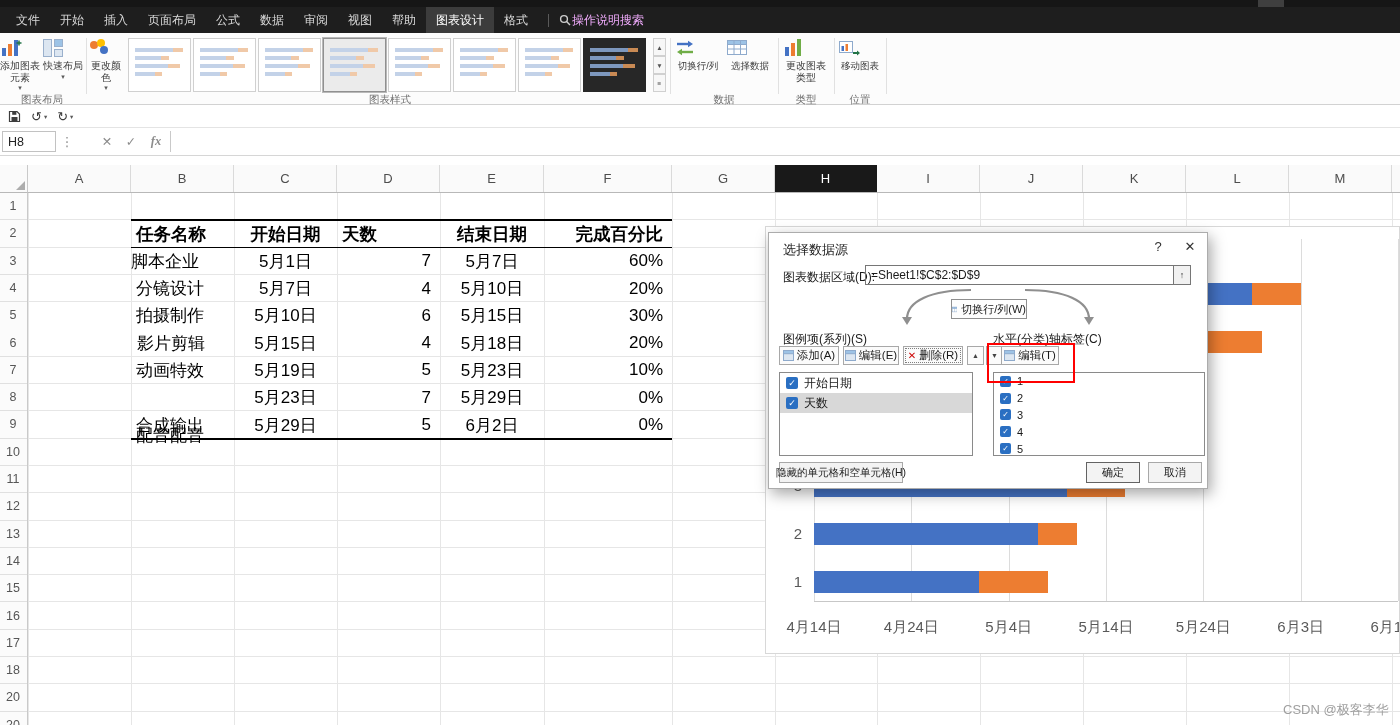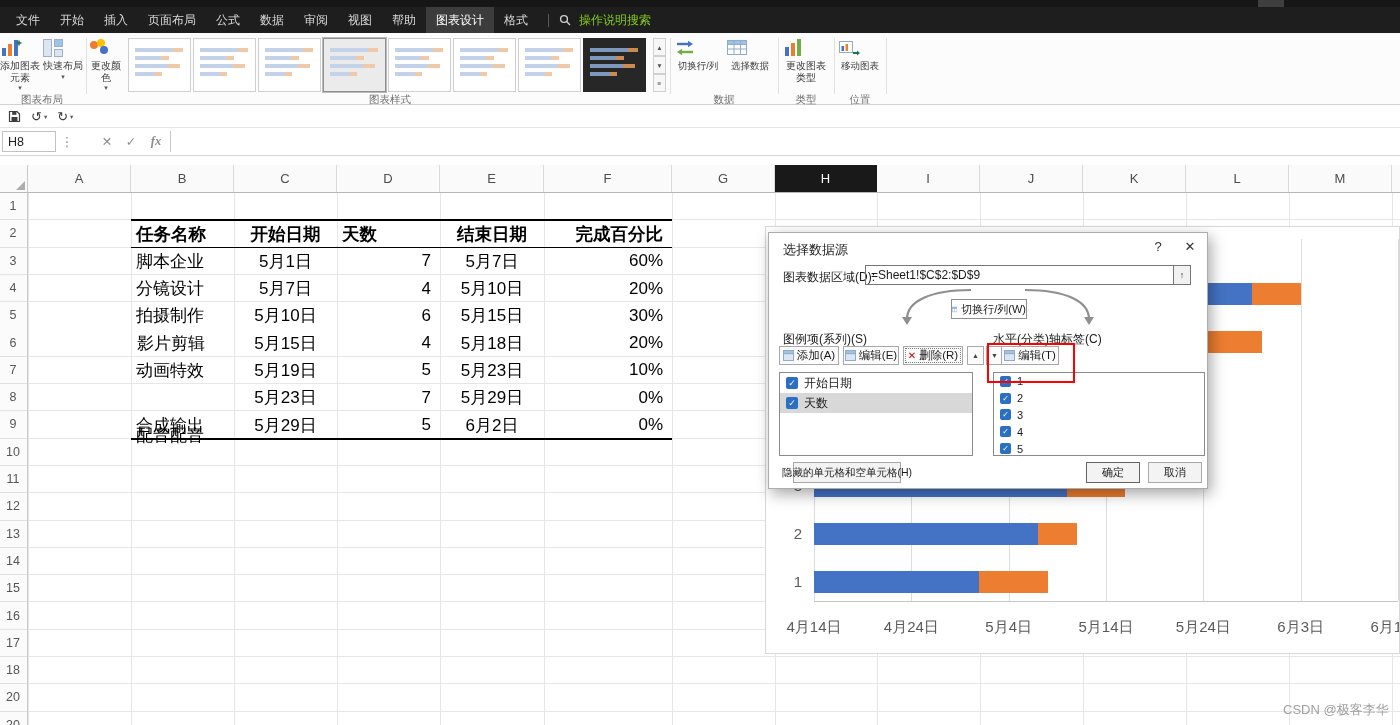--- a/index.html
+++ b/index.html
@@ -10,21 +10,21 @@
   
   .titlebar{left:0;top:0;width:1400px;height:7px;background:#161616}
   .tb-btn{left:1258px;top:0;width:26px;height:7px;background:#3f3f3f}
 
   
   .tabbar{left:0;top:7px;width:1400px;height:26px;background:#1e1e1e;display:flex;align-items:center;padding-left:6px;box-sizing:border-box}
   .tabs-holder{display:flex;height:100%;align-items:stretch}
   .tab{color:#d8d8d8;font-size:12px;padding:0 10px;display:flex;align-items:center;cursor:default}
   .tab.sel{background:#3c3c3c;color:#fff}
   .tab-divider{width:1px;height:13px;background:#5a5a5a;margin:0 10px}
-  .tellme{display:flex;align-items:center;gap:8px;color:#84cc16;font-size:12px}
+  .tellme{display:flex;align-items:center;gap:1px;color:#f0abfc;font-size:12px}
 
   
   .ribbon{left:0;top:33px;width:1400px;height:72px;background:#fcfcfc;border-bottom:1px solid #d2d2d2;box-sizing:border-box}
   .rbtn{top:3px;height:58px;display:flex;flex-direction:column;color:#3b3b3b;font-size:10px;text-align:center;cursor:default}
   .rbtn .ic{height:24px;display:flex;align-items:center}
   .rbtn .lbl{line-height:11.5px}
   .rbtn .lbl.nw{white-space:nowrap;font-size:9.5px}
   .caret{font-size:7px;color:#5a5a5a;line-height:9px}
   .vsep{top:5px;height:56px;width:1px;background:#e1e1e1}
   .grplbl{top:60px;font-size:10.5px;color:#6f6f6f;text-align:center}
@@ -390,21 +390,21 @@
       <div class="vline" style="left: 1158px;"></div>
       <div class="vline" style="left: 1261px;"></div>
       <div class="vline" style="left: 1364px;"></div>
     </div>
   <div class="tablelayer abs">
       <div class="tcell hdr" style="left: 131px; top: 220.3px; width: 103px; height: 27.3px; justify-content: flex-start; padding-left: 5px;">任务名称</div>
       <div class="tcell hdr" style="left: 234px; top: 220.3px; width: 103px; height: 27.3px; justify-content: center;">开始日期</div>
       <div class="tcell hdr" style="left: 337px; top: 220.3px; width: 103px; height: 27.3px; justify-content: flex-start; padding-left: 5px;">天数</div>
       <div class="tcell hdr" style="left: 440px; top: 220.3px; width: 104px; height: 27.3px; justify-content: center;">结束日期</div>
       <div class="tcell hdr" style="left: 544px; top: 220.3px; width: 128px; height: 27.3px; justify-content: flex-end; padding-right: 9px;">完成百分比</div>
-      <div class="tcell" style="left: 131px; top: 247.6px; width: 103px; height: 27.3px; justify-content: flex-start; padding-left: 5px;">脚本企业</div>
+      <div class="tcell" style="left: 131px; top: 247.6px; width: 103px; height: 27.3px; justify-content: flex-start; ">脚本企业</div>
       <div class="tcell" style="left: 234px; top: 247.6px; width: 103px; height: 27.3px; justify-content: center;">5月1日</div>
       <div class="tcell" style="left: 337px; top: 247.6px; width: 103px; height: 27.3px; justify-content: flex-end; padding-right: 9px;">7</div>
       <div class="tcell" style="left: 440px; top: 247.6px; width: 104px; height: 27.3px; justify-content: center;">5月7日</div>
       <div class="tcell" style="left: 544px; top: 247.6px; width: 128px; height: 27.3px; justify-content: flex-end; padding-right: 9px;">60%</div>
       <div class="tcell" style="left: 131px; top: 274.9px; width: 103px; height: 27.3px; justify-content: flex-start; padding-left: 5px;">分镜设计</div>
       <div class="tcell" style="left: 234px; top: 274.9px; width: 103px; height: 27.3px; justify-content: center;">5月7日</div>
       <div class="tcell" style="left: 337px; top: 274.9px; width: 103px; height: 27.3px; justify-content: flex-end; padding-right: 9px;">4</div>
       <div class="tcell" style="left: 440px; top: 274.9px; width: 104px; height: 27.3px; justify-content: center;">5月10日</div>
       <div class="tcell" style="left: 544px; top: 274.9px; width: 128px; height: 27.3px; justify-content: flex-end; padding-right: 9px;">20%</div>
       <div class="tcell" style="left: 131px; top: 302.2px; width: 103px; height: 27.3px; justify-content: flex-start; padding-left: 5px;">拍摄制作</div>
@@ -559,21 +559,21 @@
         </div>
         <div class="litem" style="height: 16.8px; font-size: 11px;">
           <div class="cb" style="width: 11px; height: 11px; line-height: 11px; font-size: 8px;">✓</div>
           <span>4</span>
         </div>
         <div class="litem" style="height: 16.8px; font-size: 11px;">
           <div class="cb" style="width: 11px; height: 11px; line-height: 11px; font-size: 8px;">✓</div>
           <span>5</span>
         </div>
       </div>
-    <div class="dbtn" style="left:24px;width:108px;font-size:10.5px">
+    <div class="dbtn" style="left:10px;width:124px;font-size:10.5px">
         <span>隐藏的单元格和空单元格(H)</span>
       </div>
     <div class="dbtn ok" style="left:317px;width:54px">
         <span>确定</span>
       </div>
     <div class="dbtn" style="left:379px;width:54px">
         <span>取消</span>
       </div>
     <div class="annot"></div>
   </div>

